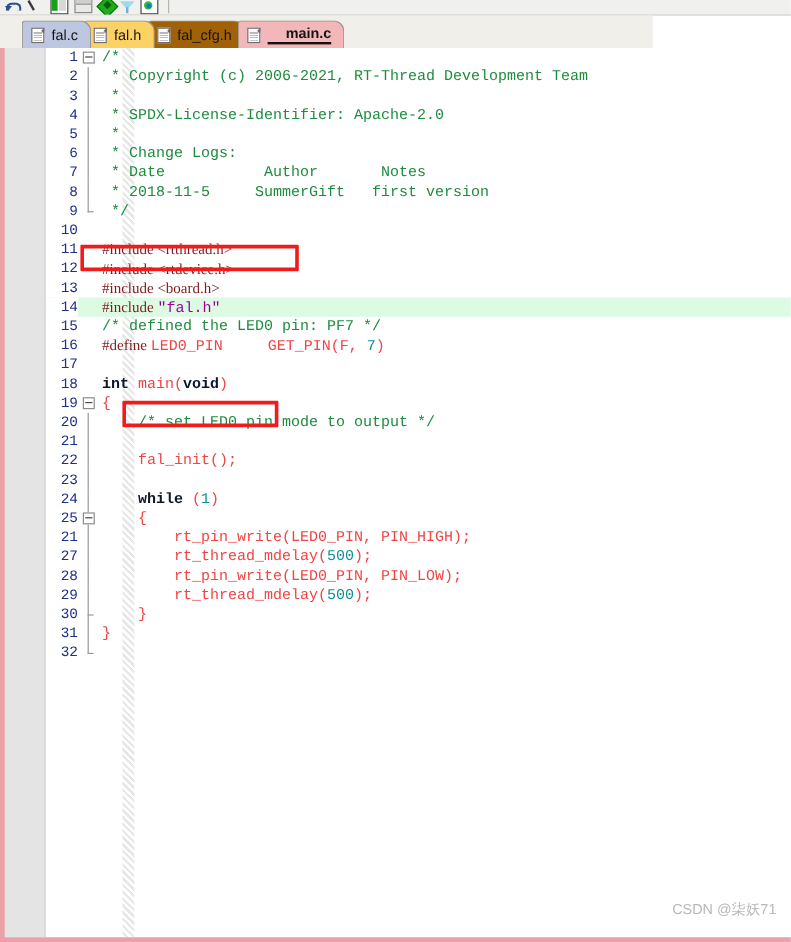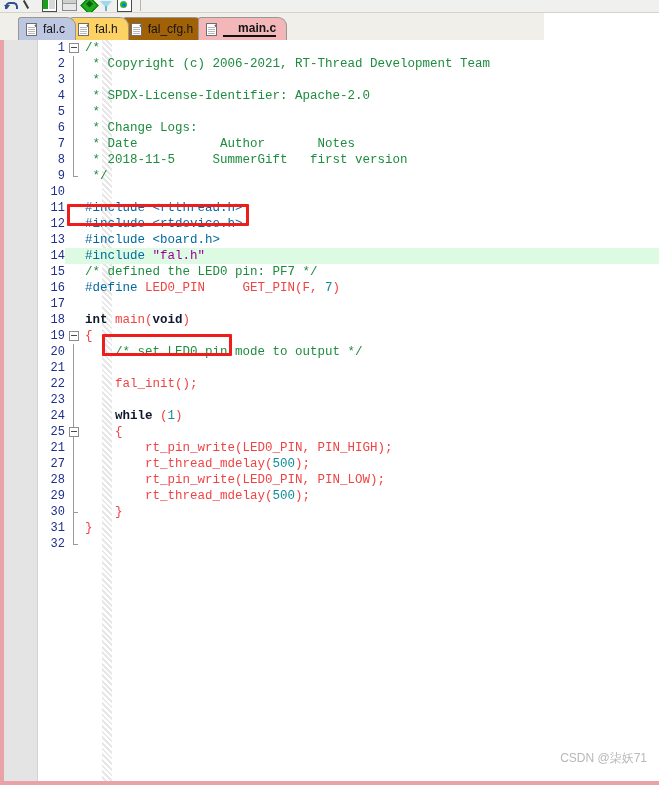--- a/index.html
+++ b/index.html
@@ -156,21 +156,21 @@
   }
   .foldend::after{
     content:"";position:absolute;left:0px;top:8px;width:5px;height:1px;background:#9a9a9a;
   }
   .foldtick{
     position:absolute;left:6px;top:8px;width:5px;height:1px;background:#9a9a9a;
   }
 
   
   .c-com{color:#1e8c3e;}
-  .c-pre{color:#0369a1;}
+  .c-pre{color:#7f1d1d;font-family:Liberation Serif, serif;}
   .c-str{color:#9b009b;}
   .c-kw{color:#0f172a;font-weight:bold;}
   .c-num{color:#0f8f9b;}
   .c-plain{color:#ef4444;text-align:center;}
 
   
   .redbox{
     position:absolute;border:3px solid #ef1c1c;box-sizing:border-box;
     pointer-events:none;border-radius:1px;
   }

